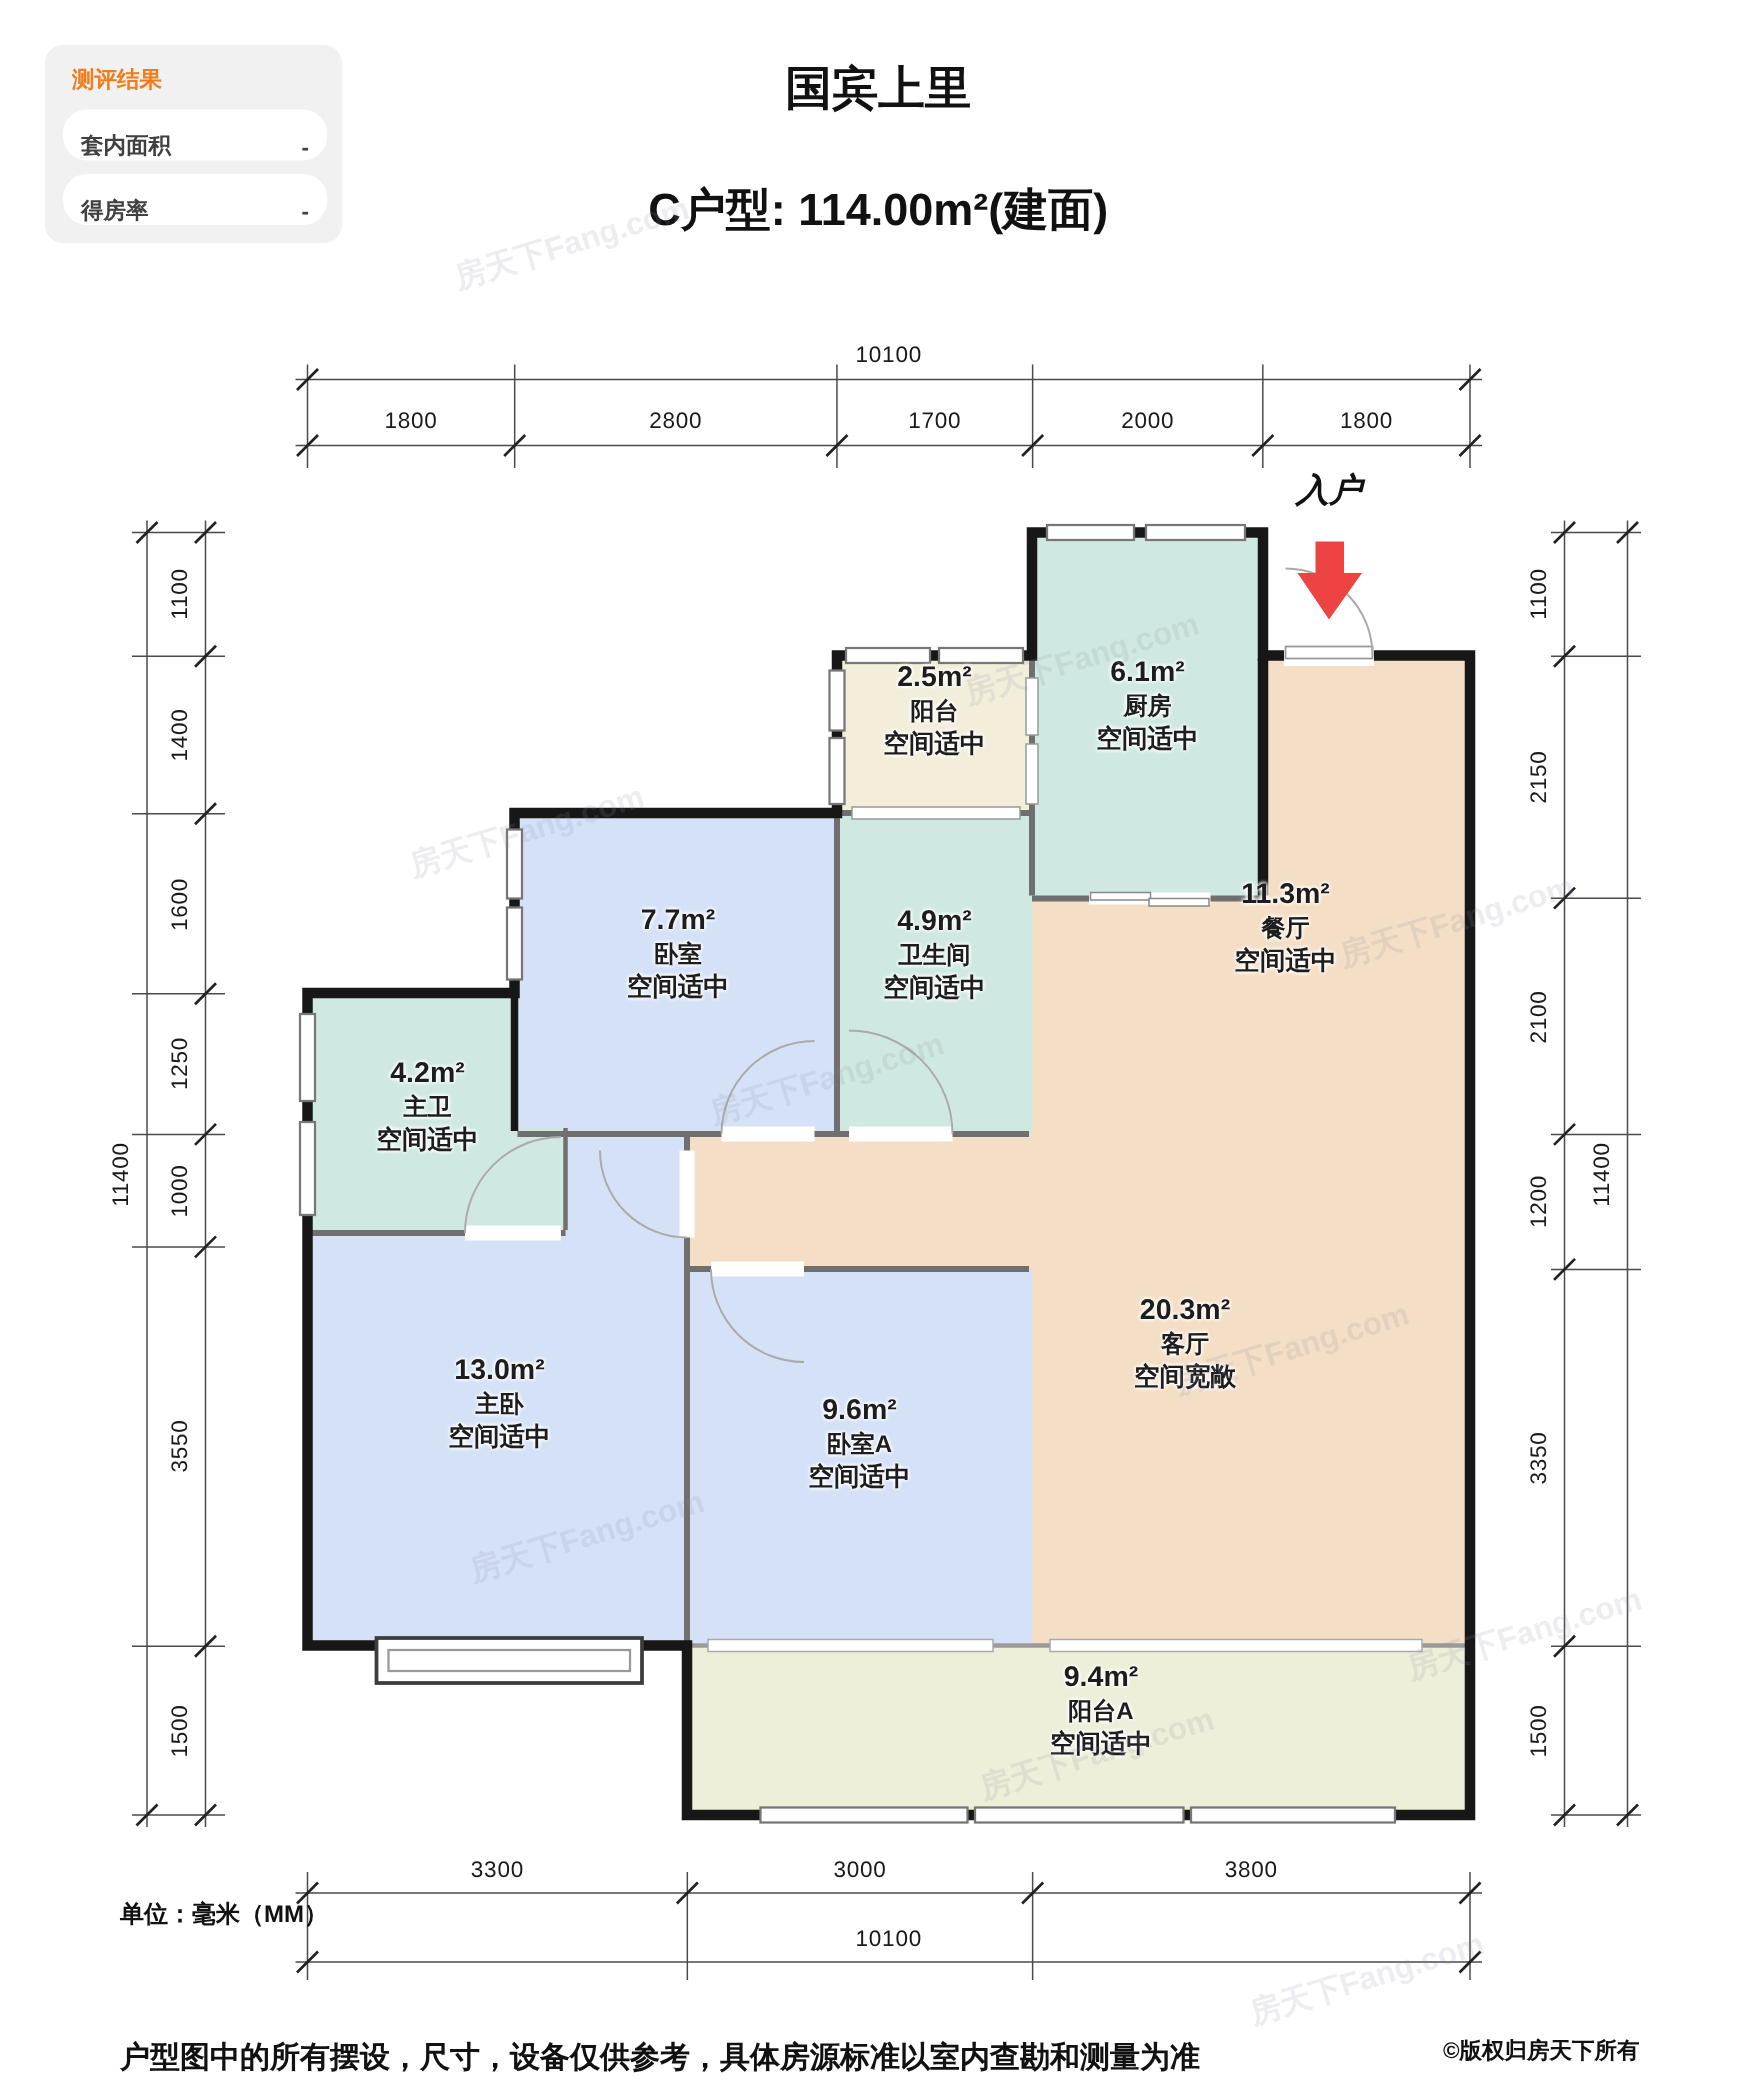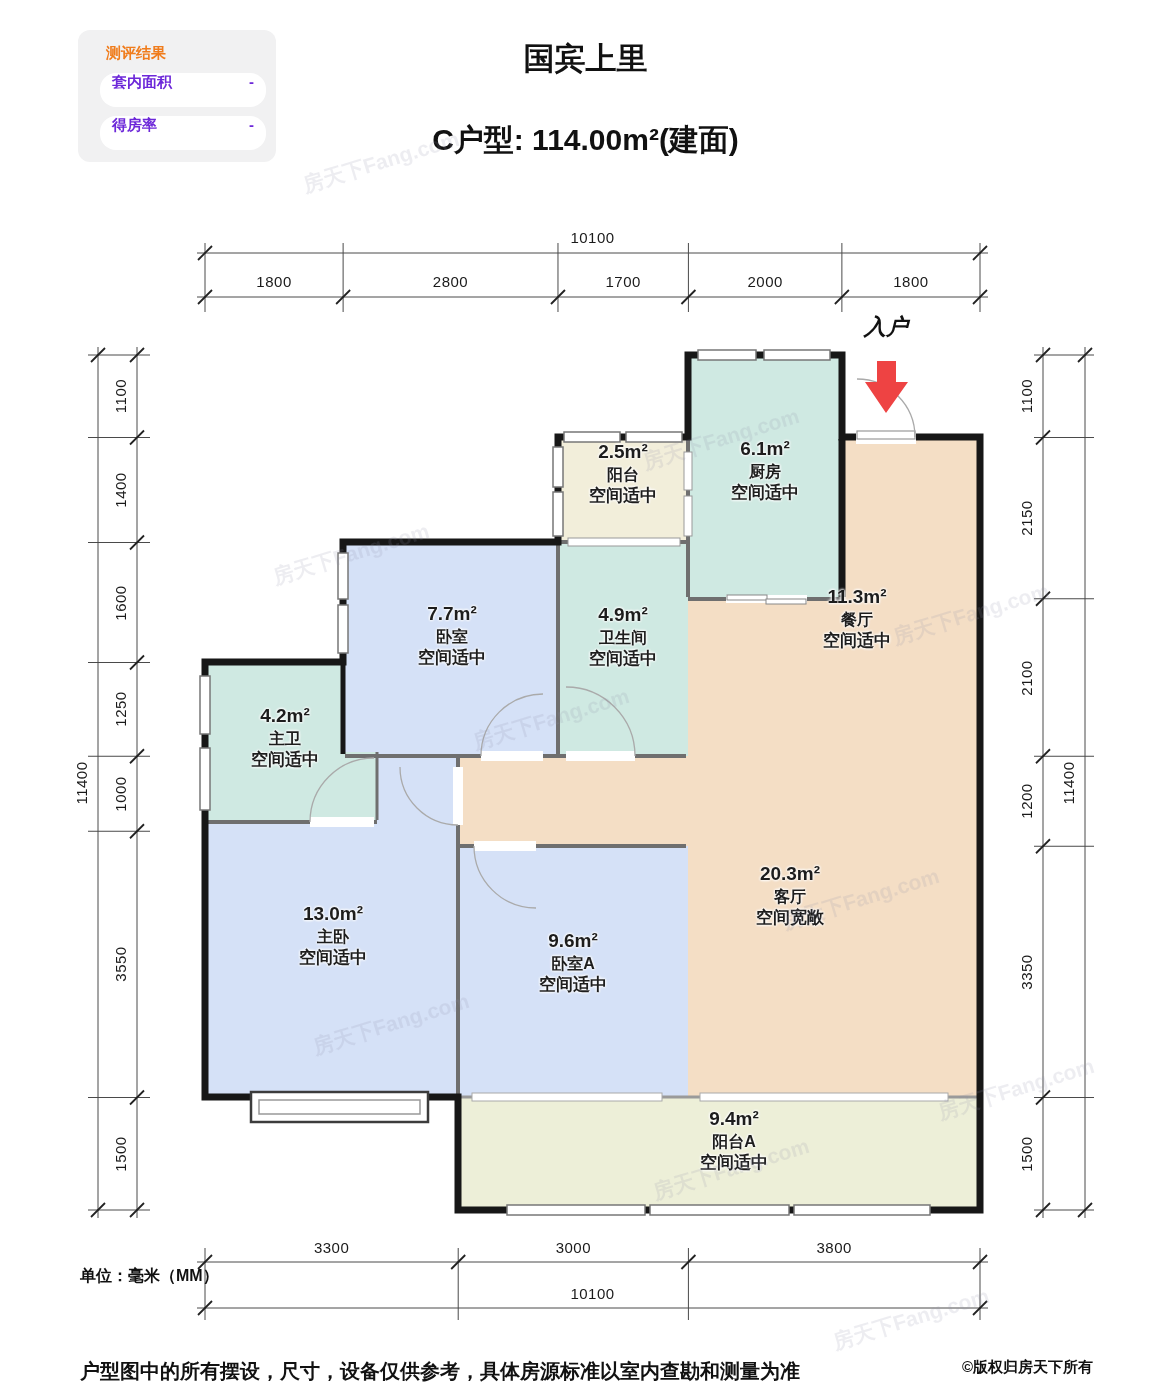--- a/index.html
+++ b/index.html
@@ -1,25 +1,25 @@
 <!DOCTYPE html>
 <html><head>
 <meta charset="utf-8">
 <style>
   html,body{margin:0;padding:0;background:#fff;}
   body{width:1171px;height:1400px;position:relative;overflow:hidden;
        font-family:"Liberation Sans","DejaVu Sans",sans-serif;color:#111;}
   .abs{position:absolute;}
   
   .eval-panel{left:30px;top:30px;width:198px;background:#f1f1f2;border-radius:12px;
-              padding:14px 10px 12px 22px;box-sizing:border-box;margin-left:48px;}
+              padding:14px 10px 12px 12px;box-sizing:border-box;}
   .eval-title{font-size:15px;font-weight:700;margin:0 0 10px 6px;}
-  .eval-row{background:#fff;border-radius:16px;height:34px;display:flex;align-items:flex-start;
+  .eval-row{background:#fff;border-radius:16px;height:34px;display:flex;align-items:flex-end;
             justify-content:space-between;padding:0 12px;font-size:15px;font-weight:700;
-            margin-top:9px;color:#6d28d9;}
+            margin-top:9px;color:#404040;}
   
   .main-title{left:0;top:38px;width:1171px;text-align:center;font-size:31px;font-weight:700;}
   .sub-title{left:0;top:120px;width:1171px;text-align:center;font-size:30px;font-weight:700;}
   
   #plan-svg{left:0;top:0;}
   .room-label{position:absolute;transform:translate(-50%,-50%);text-align:center;font-weight:700;
               color:#1d1d1d;line-height:1.3;white-space:nowrap;
               text-shadow:0 0 3px #fff,0 0 3px #fff,0 0 3px #fff;}
   .rl-area{font-size:19px;}
   .rl-name{font-size:16px;text-align:center;}

